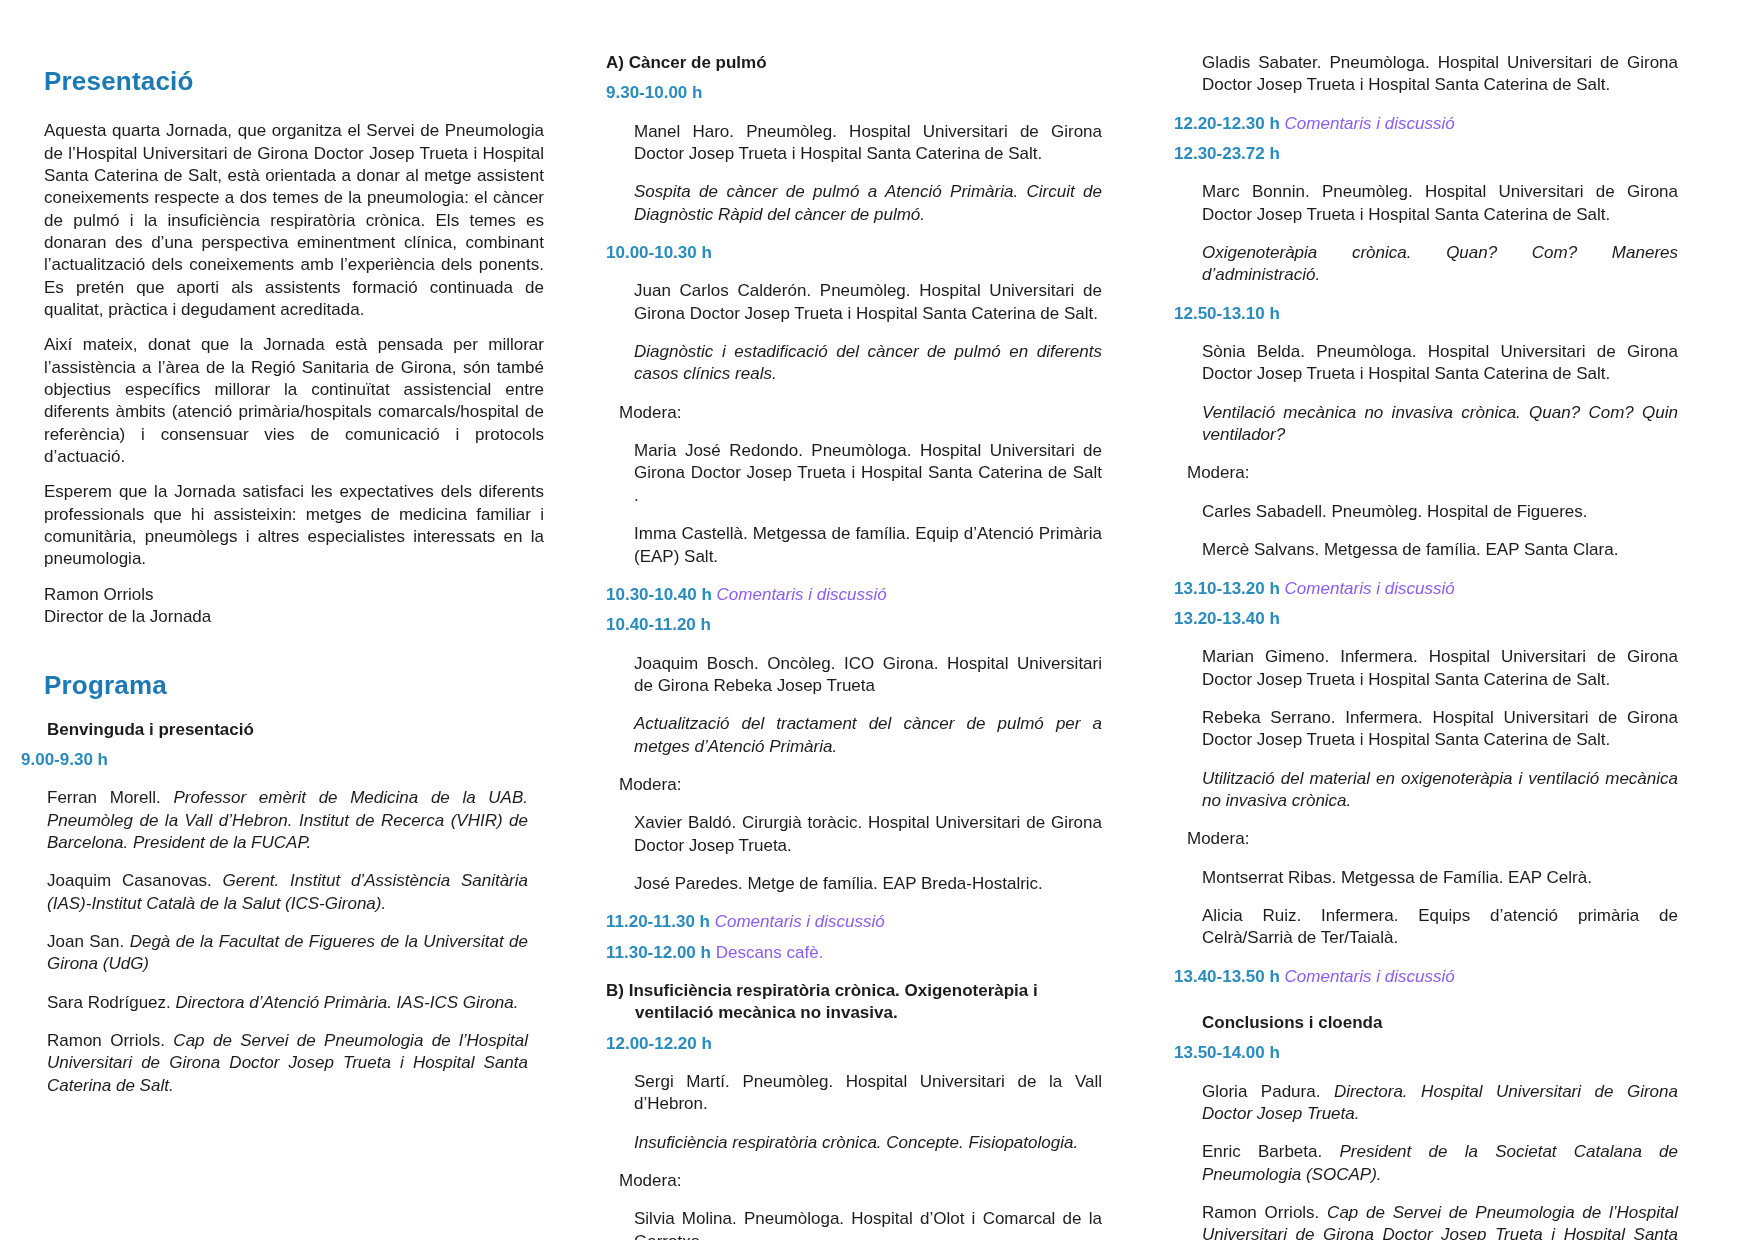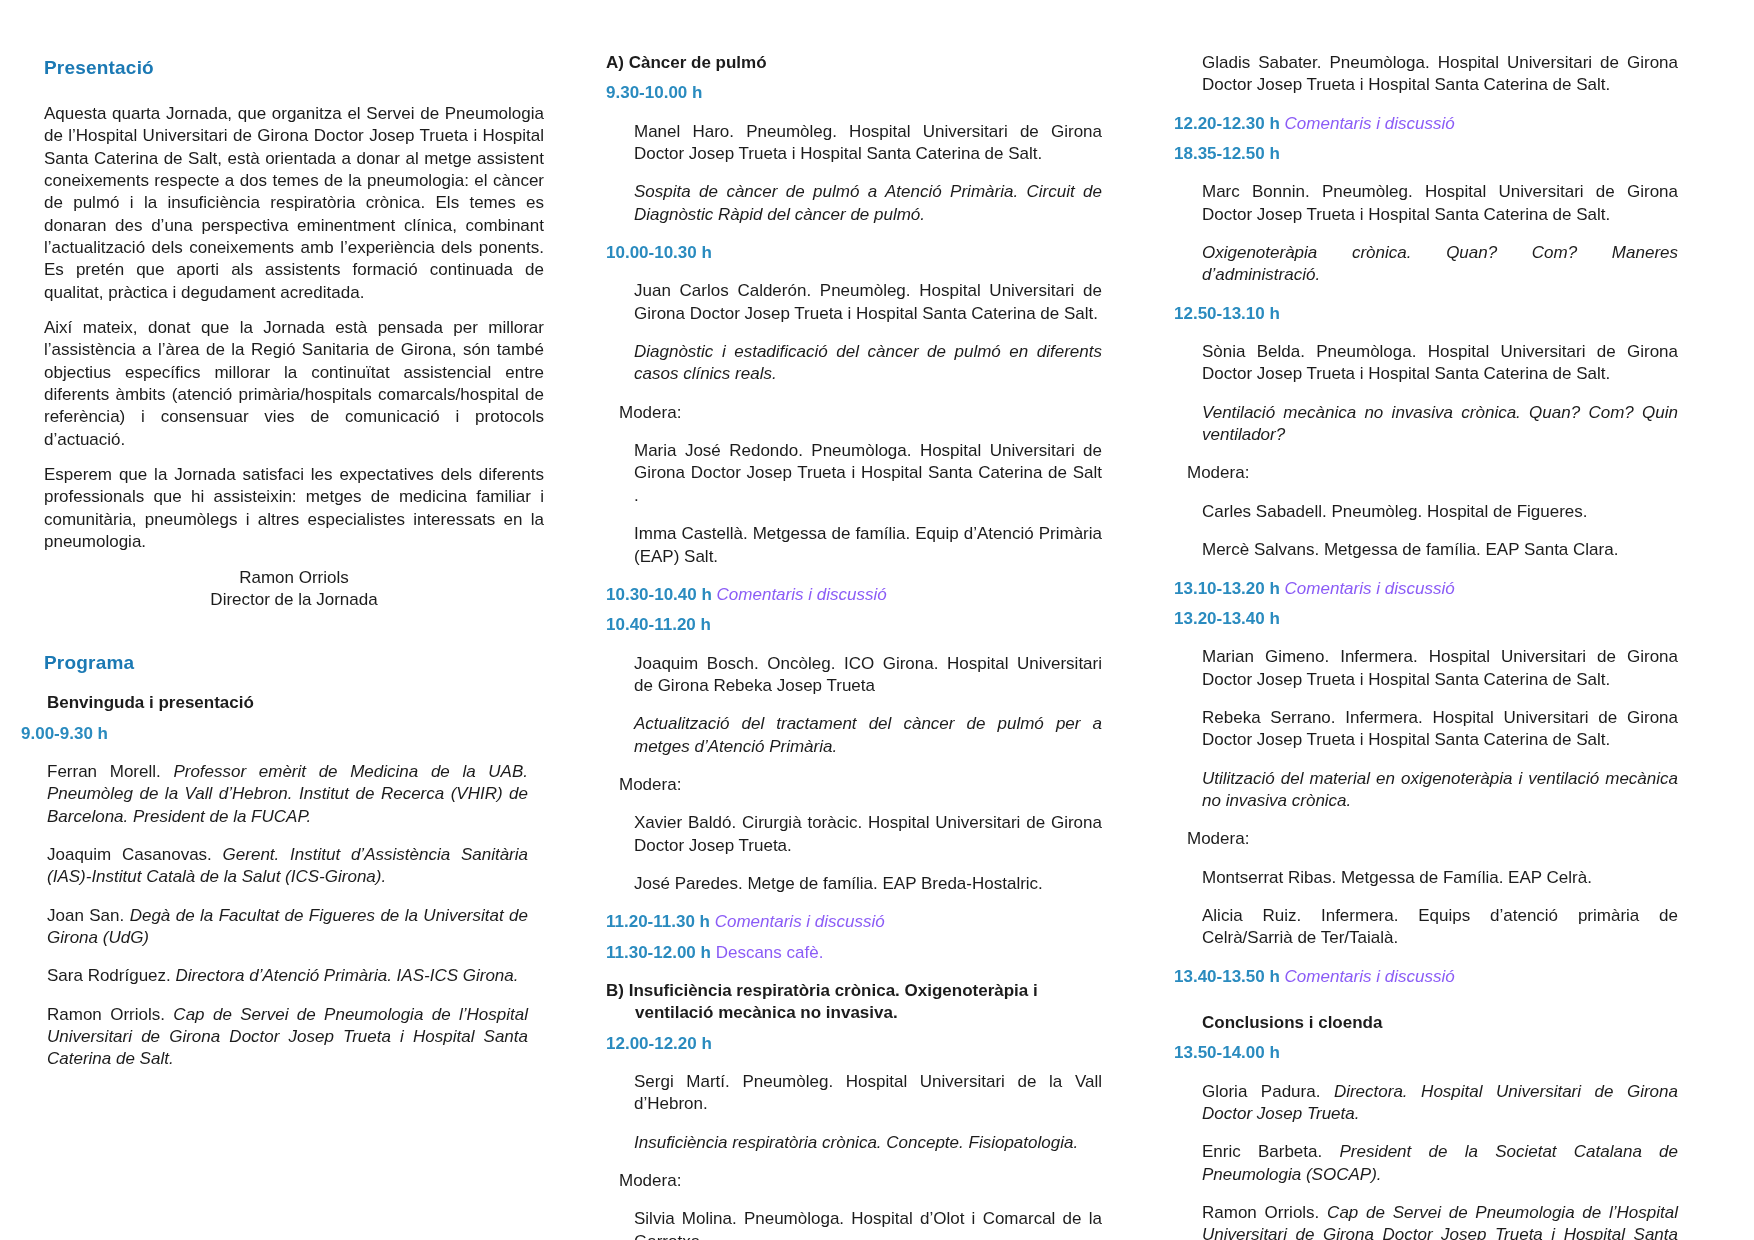--- a/index.html
+++ b/index.html
@@ -16,28 +16,28 @@
     padding:52px 0 0 44px;
     width:1754px; height:1240px;
   }
   .col { font-size:17px; line-height:1.315; }
   .col-1 { width:500px; margin-right:62px; }
   .col-2 { width:512px; margin-right:56px; }
   .col-3 { width:520px; }
 
   .h1 {
     color:#1b79b4;
-    font-size:19px;
+    font-size:26px;
     font-weight:bold;
-    margin:4px 0 22px 0;
+    margin:12px 0 22px 0;
     letter-spacing:.2px;
   }
   .h1.programa { margin-top:40px; margin-bottom:16px; }
   .p { text-align:justify; margin:0 0 13px 0; }
-  .sig { text-align:center; margin:2px 0 0 0; }
+  .sig { text-align:left; margin:2px 0 0 0; }
   .h2 { font-weight:bold; margin:16px 0 6px 0; }
   .h2.hang { padding-left:29px; text-indent:-29px; }
   .h2.indent { margin-left:28px; margin-top:24px; }
   .time { color:#2a8bbf; font-weight:bold; margin:8px 0 3px 0; }
   .time .after { color:#8b5cf6; font-weight:normal; }
   .entry { text-align:justify; margin:16px; }
   .modera { margin:10px 0 2px 0; }
 
   
   .col-1 .time { margin-left:-23px; }
@@ -91,21 +91,21 @@
       <div class="h2 hang">B) Insuficiència respiratòria crònica. Oxigenoteràpia i ventilació mecànica no invasiva.</div>
       <div class="time"><span>12.00-12.20 h</span></div>
       <div class="entry"><span>Sergi Martí. Pneumòleg. Hospital Universitari de la Vall d’Hebron.</span></div>
       <div class="entry"><i>Insuficiència respiratòria crònica. Concepte. Fisiopatologia.</i></div>
       <div class="modera">Modera:</div>
       <div class="entry"><span>Silvia Molina. Pneumòloga. Hospital d’Olot i Comarcal de la Garrotxa.</span></div>
     </div>
   <div class="col col-3">
       <div class="entry" style="margin-top: 0px;"><span>Gladis Sabater. Pneumòloga. Hospital Universitari de Girona Doctor Josep Trueta i Hospital Santa Caterina de Salt.</span></div>
       <div class="time"><span>12.20-12.30 h</span> <span class="after"><i>Comentaris i discussió</i></span></div>
-      <div class="time"><span>18.35-12.50 h</span></div>
+      <div class="time"><span>12.30-23.72 h</span></div>
       <div class="entry"><span>Marc Bonnin. Pneumòleg. Hospital Universitari de Girona Doctor Josep Trueta i Hospital Santa Caterina de Salt.</span></div>
       <div class="entry"><i>Oxigenoteràpia crònica. Quan? Com? Maneres d’administració.</i></div>
       <div class="time"><span>12.50-13.10 h</span></div>
       <div class="entry"><span>Sònia Belda. Pneumòloga. Hospital Universitari de Girona Doctor Josep Trueta i Hospital Santa Caterina de Salt.</span></div>
       <div class="entry"><i>Ventilació mecànica no invasiva crònica. Quan? Com? Quin ventilador?</i></div>
       <div class="modera">Modera:</div>
       <div class="entry"><span>Carles Sabadell. Pneumòleg. Hospital de Figueres.</span></div>
       <div class="entry"><span>Mercè Salvans. Metgessa de família. EAP Santa Clara.</span></div>
       <div class="time"><span>13.10-13.20 h</span> <span class="after"><i>Comentaris i discussió</i></span></div>
       <div class="time"><span>13.20-13.40 h</span></div>

